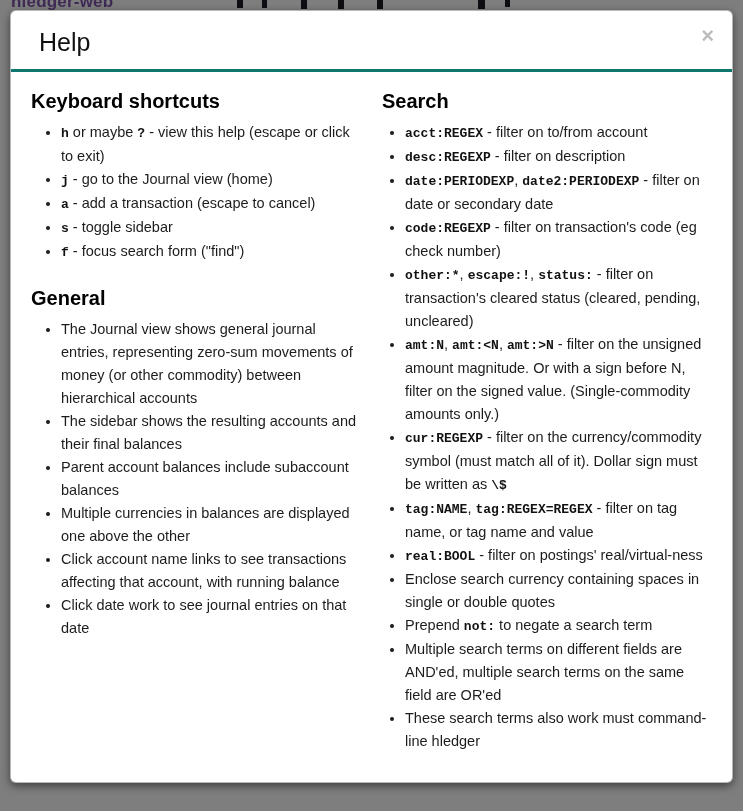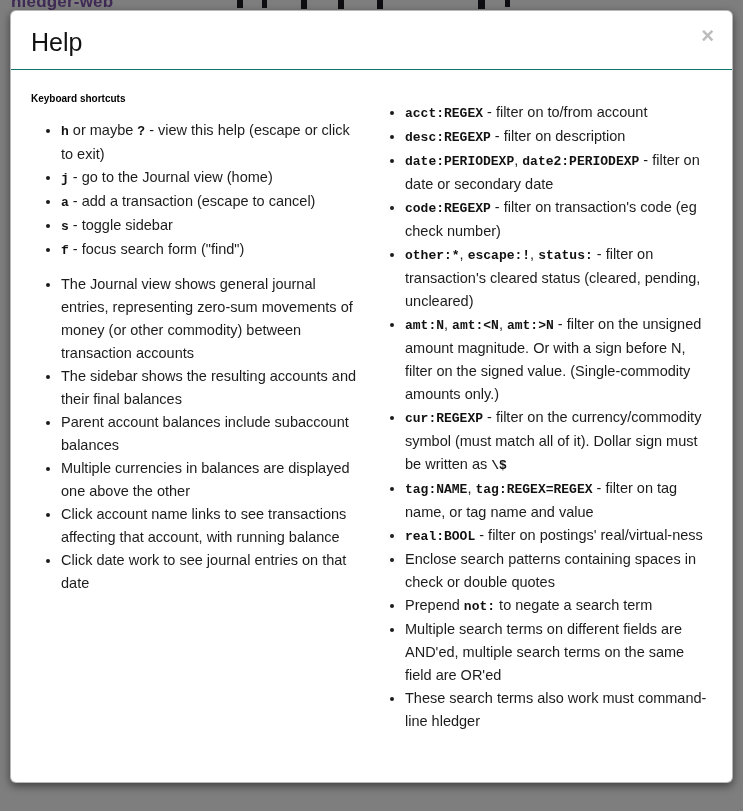--- a/index.html
+++ b/index.html
@@ -38,43 +38,43 @@
   .modal {
     position:absolute; left:10px; top:10px;
     width:723px; height:773px;
     background:#ffffff;
     border:1px solid rgba(0,0,0,0.28);
     border-radius:6px;
     box-shadow:0 3px 9px rgba(0,0,0,0.5);
   }
   .modal-header {
     position:relative;
-    padding:16px 20px 12px 20px;
-    border-bottom:1px solid #0f766e;
+    padding:16px 20px 12px 28px;
+    border-bottom:3px solid #0f766e;
   }
   .modal-title {
     font-size:25px; font-weight:400; color:#111;
     line-height:30px;
   }
   .close-btn {
     position:absolute; right:18px; top:14px;
     font-size:22px; font-weight:bold; line-height:22px;
     color:#bcbcbc;
     cursor:pointer;
     font-family:"Liberation Sans", sans-serif;
   }
   .modal-body {
     display:flex;
     padding:20px 20px 20px 20px;
   }
   .col-left  { width:352px; padding-right:22px; }
   .col-right { width:331px; }
 
   h4.sec {
-    font-size:10px; font-weight:bold; color:#000;
+    font-size:20px; font-weight:bold; color:#000;
     line-height:18px;
   }
   h4.sec.later { margin-top:25px; }
 
   ul.help-list {
     margin:11px 0 10px 0;
     list-style:disc;
   }
   .col-left  ul.help-list { padding-left:30px; }
   .col-right ul.help-list { padding-left:23px; }
@@ -116,40 +116,42 @@
   <div class="modal-body">
     <div class="col-left">
       <h4 class="sec">Keyboard shortcuts</h4>
       <ul class="help-list">
           <li><code>h</code> or maybe <code>?</code> - view this help (escape or click to exit)</li>
           <li><code>j</code> - go to the Journal view (home)</li>
           <li><code>a</code> - add a transaction (escape to cancel)</li>
           <li><code>s</code> - toggle sidebar</li>
           <li><code>f</code> - focus search form ("find")</li>
         </ul>
+      <h4 class="sec later">General</h4>
       <ul class="help-list">
-          <li>The Journal view shows general journal entries, representing zero-sum movements of money (or other commodity) between transaction accounts</li>
+          <li>The Journal view shows general journal entries, representing zero-sum movements of money (or other commodity) between hierarchical accounts</li>
           <li>The sidebar shows the resulting accounts and their final balances</li>
           <li>Parent account balances include subaccount balances</li>
           <li>Multiple currencies in balances are displayed one above the other</li>
           <li>Click account name links to see transactions affecting that account, with running balance</li>
           <li>Click date work to see journal entries on that date</li>
         </ul>
     </div>
     <div class="col-right">
+      <h4 class="sec">Search</h4>
       <ul class="help-list">
           <li><code>acct:REGEX</code> - filter on to/from account</li>
           <li><code>desc:REGEXP</code> - filter on description</li>
           <li><code>date:PERIODEXP</code>, <code>date2:PERIODEXP</code> - filter on date or secondary date</li>
           <li><code>code:REGEXP</code> - filter on transaction's code (eg check number)</li>
           <li><code>other:*</code>, <code>escape:!</code>, <code>status:</code> - filter on transaction's cleared status (cleared, pending, uncleared)</li>
           <li><code>amt:N</code>, <code>amt:&lt;N</code>, <code>amt:&gt;N</code> - filter on the unsigned amount magnitude. Or with a sign before N, filter on the signed value. (Single-commodity amounts only.)</li>
           <li><code>cur:REGEXP</code> - filter on the currency/commodity symbol (must match all of it). Dollar sign must be written as <code>\$</code></li>
           <li><code>tag:NAME</code>, <code>tag:REGEX=REGEX</code> - filter on tag name, or tag name and value</li>
           <li><code>real:BOOL</code> - filter on postings' real/virtual-ness</li>
-          <li>Enclose search patterns containing spaces in check or double quotes</li>
+          <li>Enclose search currency containing spaces in single or double quotes</li>
           <li>Prepend <code>not:</code> to negate a search term</li>
           <li>Multiple search terms on different fields are AND'ed, multiple search terms on the same field are OR'ed</li>
           <li>These search terms also work must command-line hledger</li>
         </ul>
     </div>
   </div>
 </div>
 
 </body></html>

